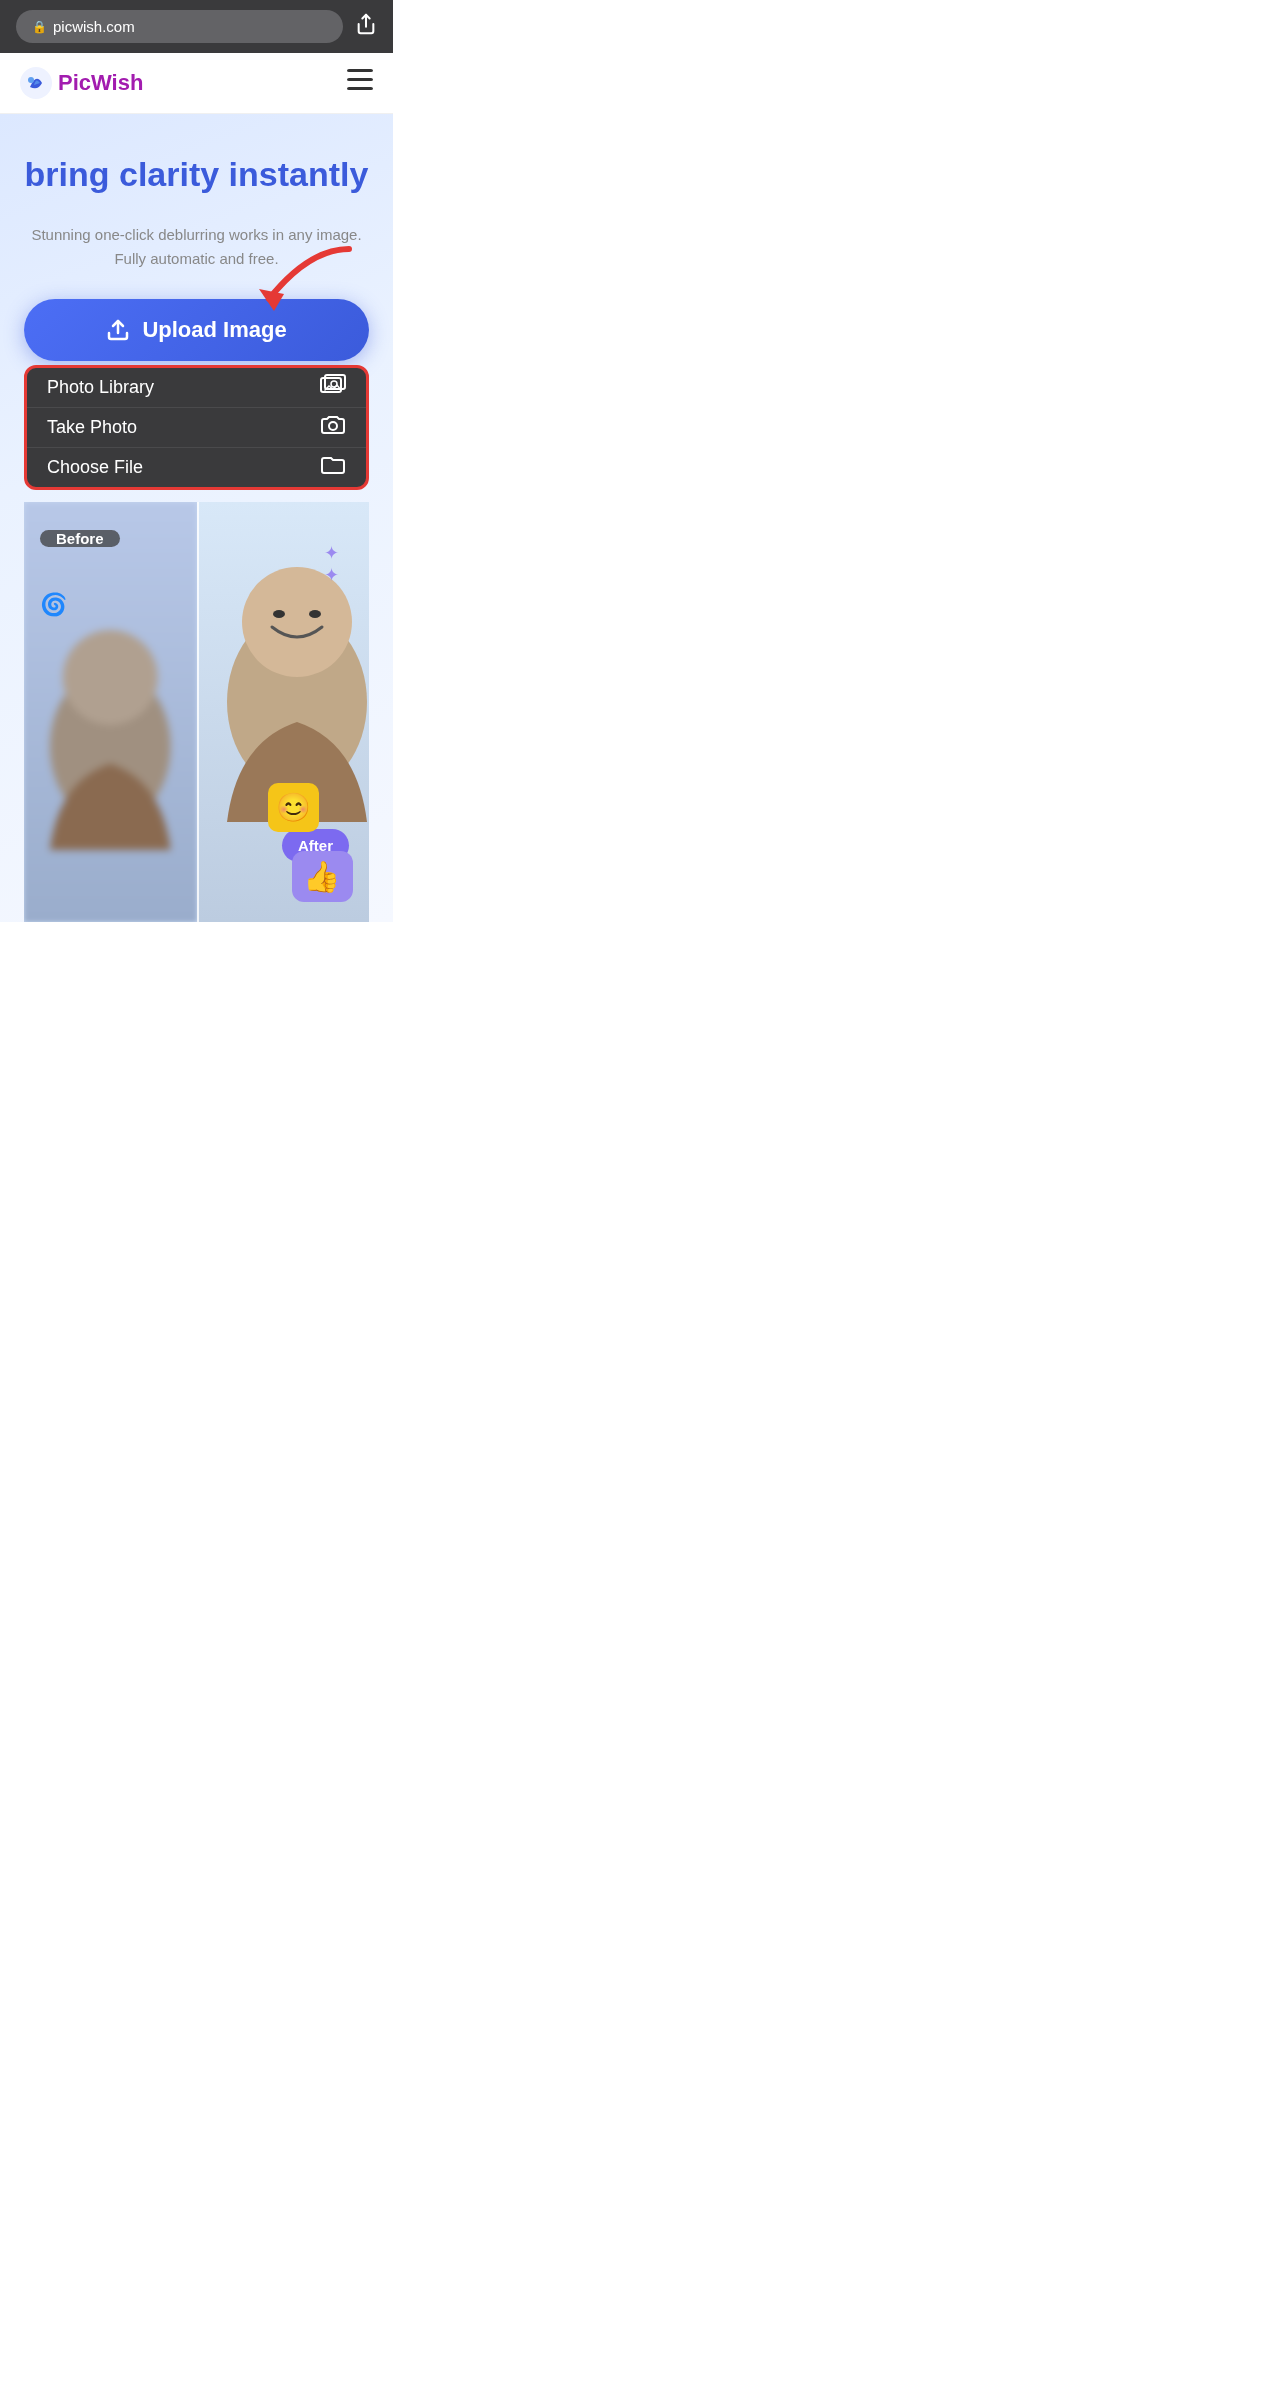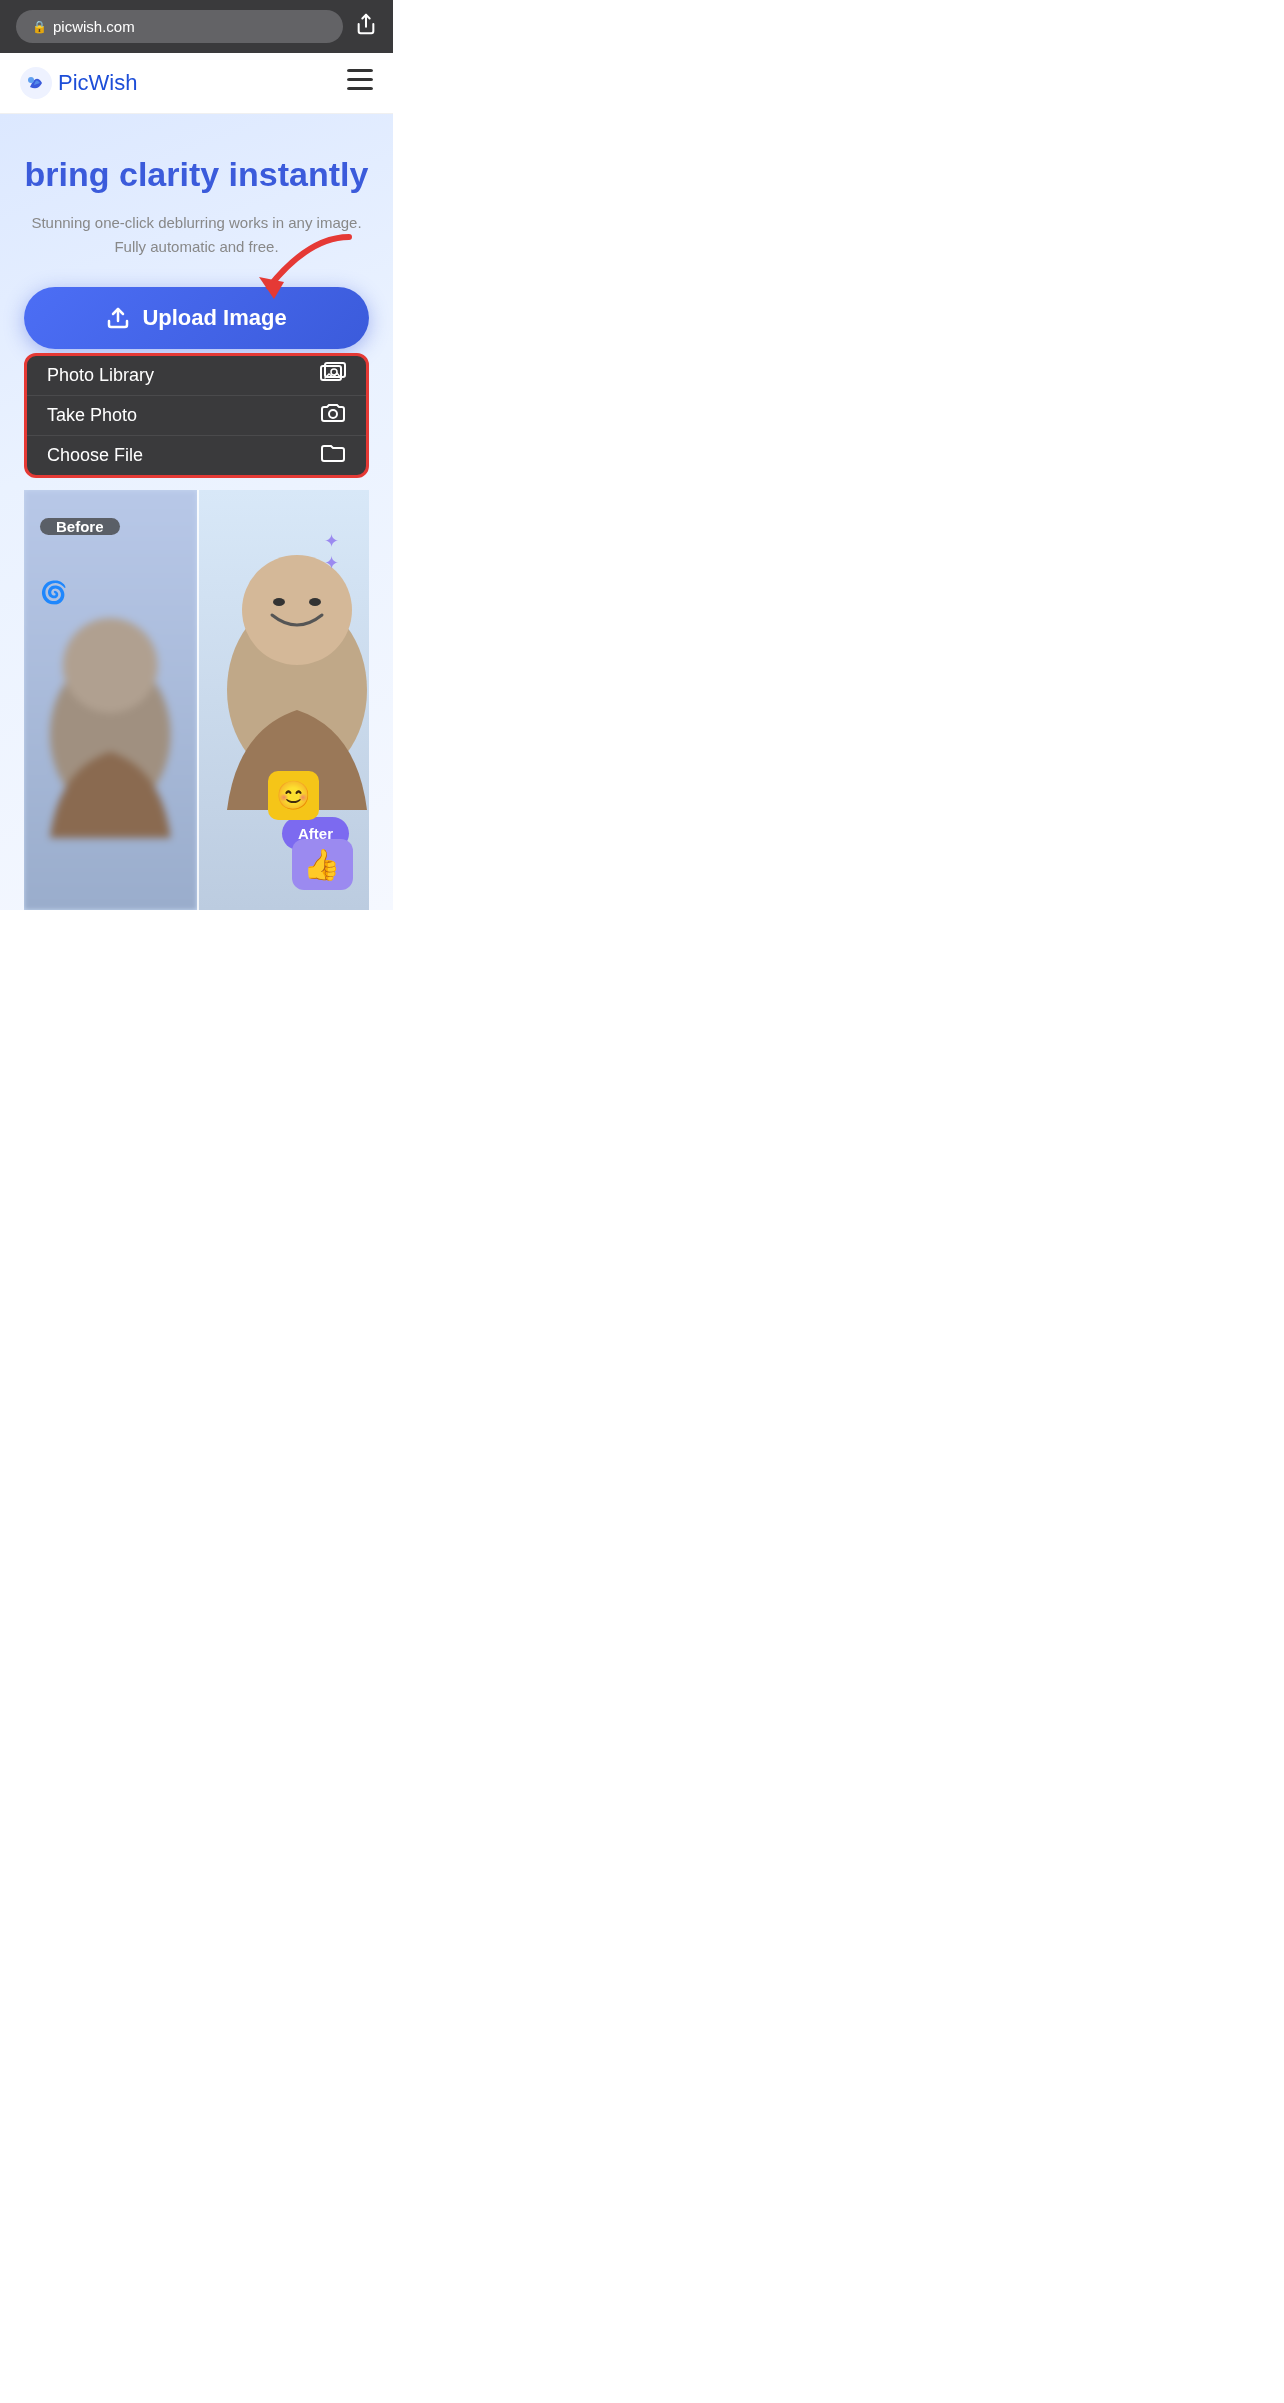--- a/index.html
+++ b/index.html
@@ -69,22 +69,22 @@
       gap: 6px;
     }
 
     .logo-icon {
       width: 32px;
       height: 32px;
     }
 
     .logo-text {
       font-size: 22px;
-      font-weight: 400;
-      color: #1d4ed8;
+      font-weight: 700;
+      color: #a21caf;
     }
 
     .hamburger {
       color: #333;
       font-size: 22px;
       cursor: pointer;
       background: none;
       border: none;
     }
 
@@ -103,21 +103,21 @@
       color: #1a1a2e;
       line-height: 1.2;
       margin-bottom: 4px;
     }
 
     .hero-title-blue {
       font-size: 34px;
       font-weight: 800;
       color: #3b5bdb;
       line-height: 1.2;
-      margin-bottom: 16px;
+      margin-bottom: 28px;
     }
 
     .hero-subtitle {
       font-size: 15px;
       color: #888;
       line-height: 1.6;
       margin-bottom: 28px;
     }
 
     

